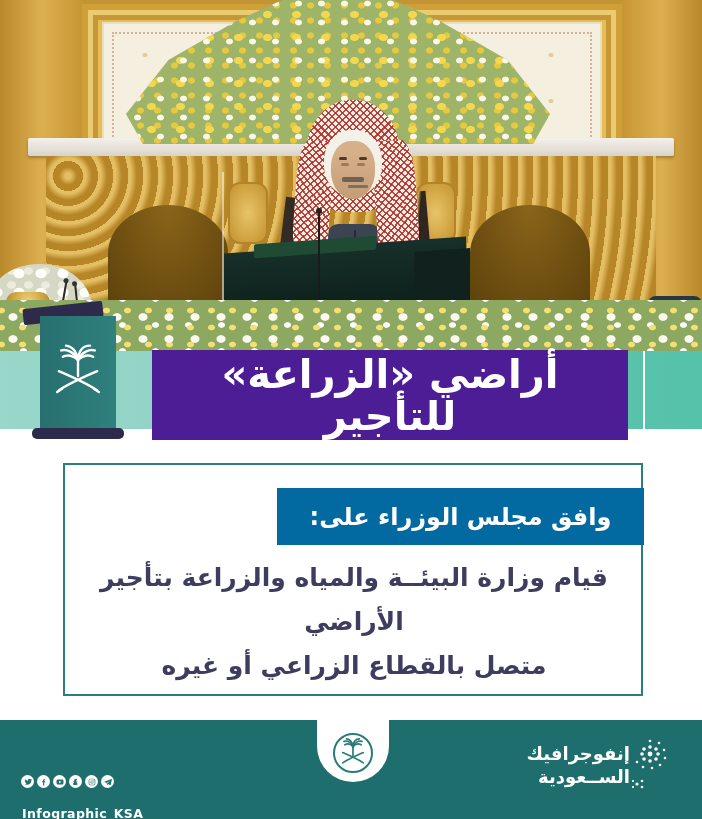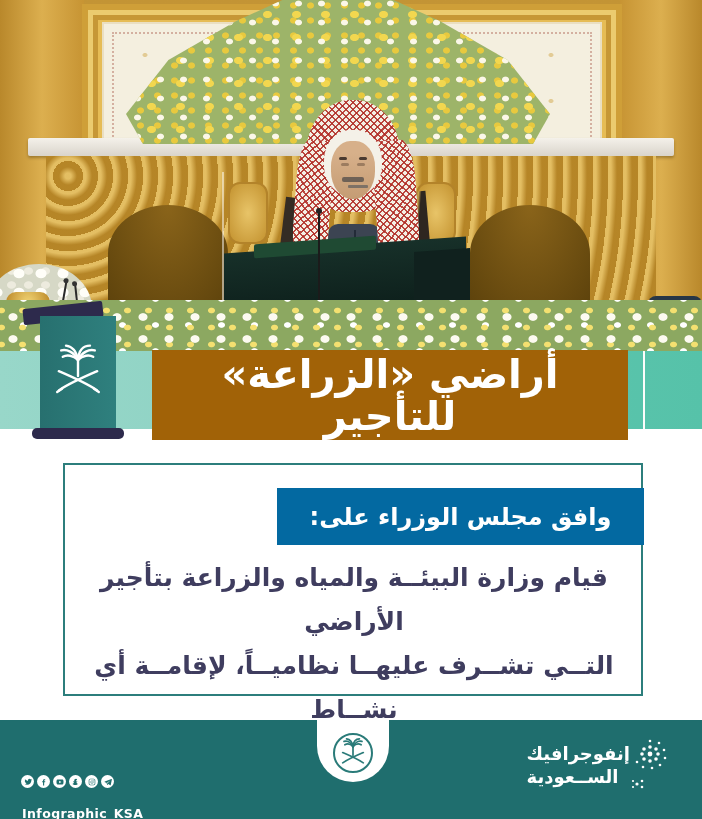--- a/index.html
+++ b/index.html
@@ -76,21 +76,21 @@
                 background-image: radial-gradient(#FCFAF0 4px, transparent 5px),
                                   radial-gradient(#F4E070 3px, transparent 4px),
                                   radial-gradient(#FFFFFF 3px, transparent 4px);
                 background-size:26px 22px, 21px 17px, 33px 26px;
                 background-position:0 6px, 12px 2px, 7px 12px; }
 
   
   .band { left:0; top:351px; width:702px; height:78px;
           background:linear-gradient(90deg,#98D7C9 0%,#8BD1C2 45%,#5CC5AD 72%,#56C2A9 100%); }
   .band-line { left:643px; top:351px; width:2px; height:78px; background:#FDFDFB; }
-  .banner { left:152px; top:350px; width:476px; height:90px; background:#a16207;
+  .banner { left:152px; top:350px; width:476px; height:90px; background:#4c1d95;
             display:flex; align-items:center; justify-content:center; }
   .banner h1 { color:#FFFFFF; font-size:40px; font-weight:bold; direction:rtl; line-height:1.05; text-align:center; }
 
   
   .podium-top { left:23px; top:305px; width:80px; height:16px; background:#2D2A4C; transform:rotate(-6deg); border-radius:2px; }
   .podium-body { left:40px; top:316px; width:76px; height:116px; background:linear-gradient(90deg,#27706F,#2F807E);
                  display:flex; align-items:center; justify-content:center; }
   .podium-base { left:32px; top:428px; width:92px; height:11px; background:#2D2A4C; border-radius:5px; }
 
   
@@ -103,21 +103,21 @@
 
   
   .footer { left:0; top:720px; width:702px; height:99px; background:#1F6E6E; }
   .handle { position:absolute; left:22px; top:38px; color:#FFFFFF; font-size:12.5px; font-weight:bold; letter-spacing:.4px;margin-top:48px; }
   .social-row { position:absolute; left:21px; top:55px; display:flex; gap:3px; }
   .social { width:13px; height:13px; border-radius:50%; background:#FFFFFF; display:flex; align-items:center; justify-content:center; }
   .social svg { width:8px; height:8px; fill:#1E6F6E; }
   .center-tab { position:absolute; left:317px; top:0; width:72px; height:62px; background:#FFFFFF; border-radius:0 0 36px 36px; }
   .tab-circle { position:absolute; left:16px; top:13px; width:40px; height:40px; border-radius:50%;
                 border:2px solid #2A7B79; background:#FFFFFF; display:flex; align-items:center; justify-content:center; }
-  .brand-text { position:absolute; right:72px; top:22px; text-align:left; direction:rtl;
+  .brand-text { position:absolute; right:72px; top:22px; text-align:right; direction:rtl;
                 color:#FFFFFF; font-size:18px; font-weight:bold; line-height:23px; }
   .brand-logo { position:absolute; left:630px; top:18px; width:40px; height:58px; }
 </style>
 </head>
 <body>
 
 <div class="canvas">
 
   <div class="photo">
     <div class="abs wall-left"></div>
@@ -180,21 +180,20 @@
     </span>
   </div>
   <div class="abs podium-base"></div>
 
   <div class="abs frame"></div>
   <div class="abs approval-box">
     <span>وافق مجلس الوزراء على:</span>
   </div>
   <div class="abs body-text">
     <div>قيام وزارة البيئــة والمياه والزراعة بتأجير الأراضي</div>
-    <div>التــي تشــرف عليهــا نظاميــاً، لإقامــة أي نشــاط</div>
     <div>متصل بالقطاع الزراعي أو غيره</div>
   </div>
 
   <div class="abs footer">
     <div class="handle">Infographic_KSA</div>
     <div class="social-row">
       <span class="social">
         <svg viewBox="0 0 10 10">
             <path d="M9.5 1.8c-.3.2-.7.3-1 .3.4-.2.6-.5.8-.9-.4.2-.8.4-1.2.4A1.8 1.8 0 0 0 5 3.2v.4C3.5 3.5 2.2 2.8 1.3 1.7c-.5.8-.2 1.8.5 2.3-.3 0-.6-.1-.8-.2 0 .9.6 1.6 1.4 1.8-.3.1-.6.1-.8 0 .2.7.9 1.2 1.7 1.3-.7.5-1.6.8-2.5.7.9.6 1.9.9 3 .9 3.5 0 5.5-3 5.4-5.6.4-.3.7-.7 1-1.1z"></path>
           </svg>

